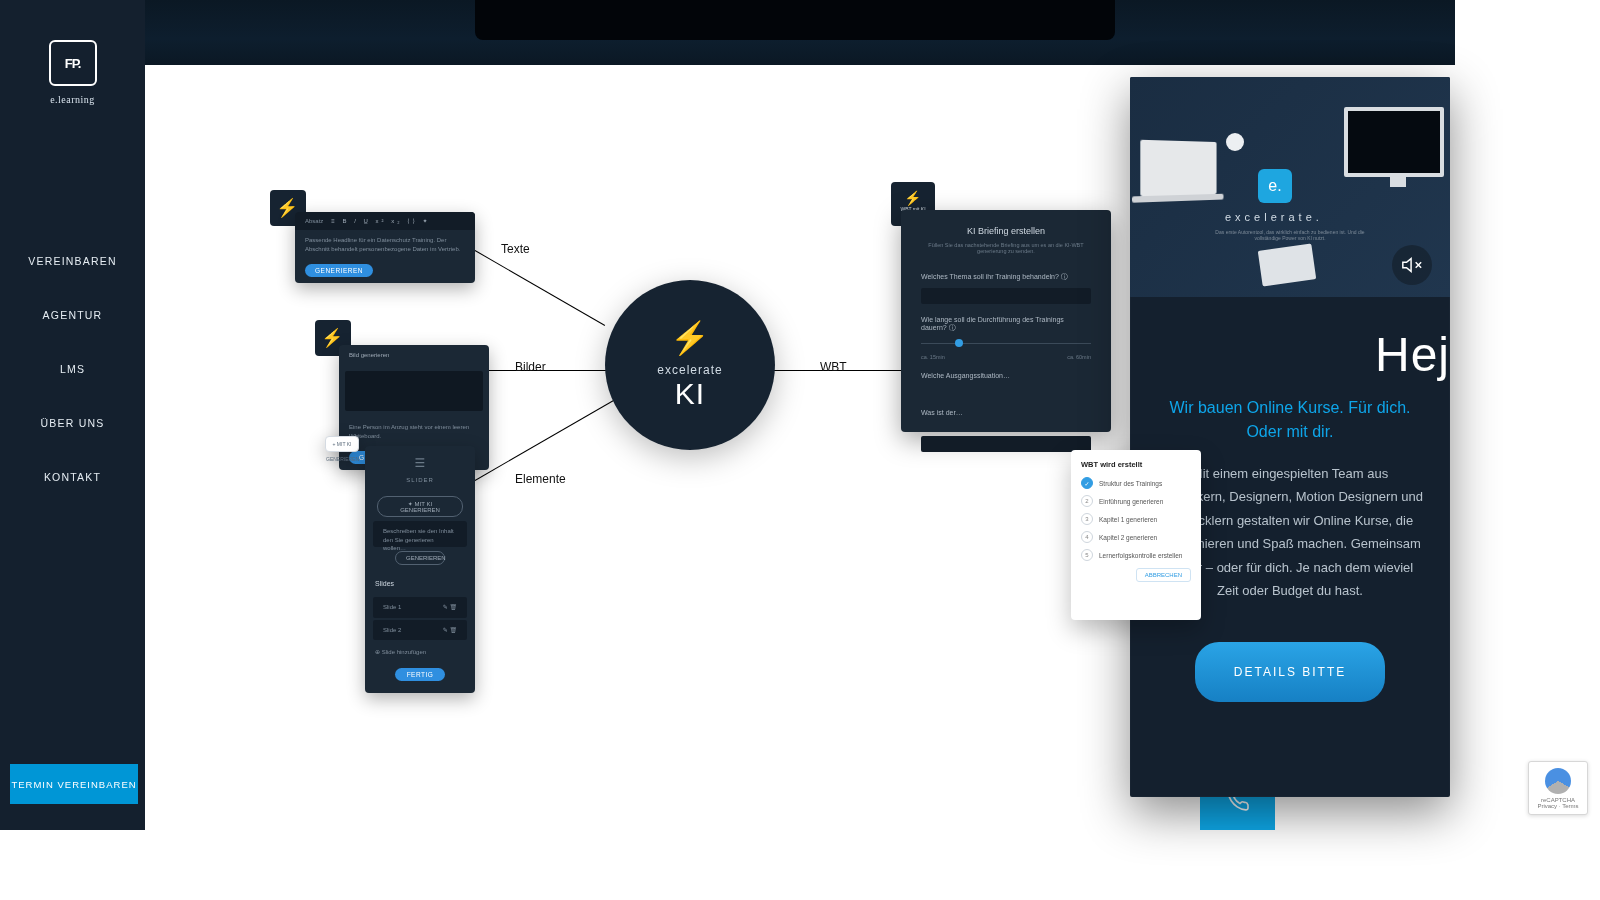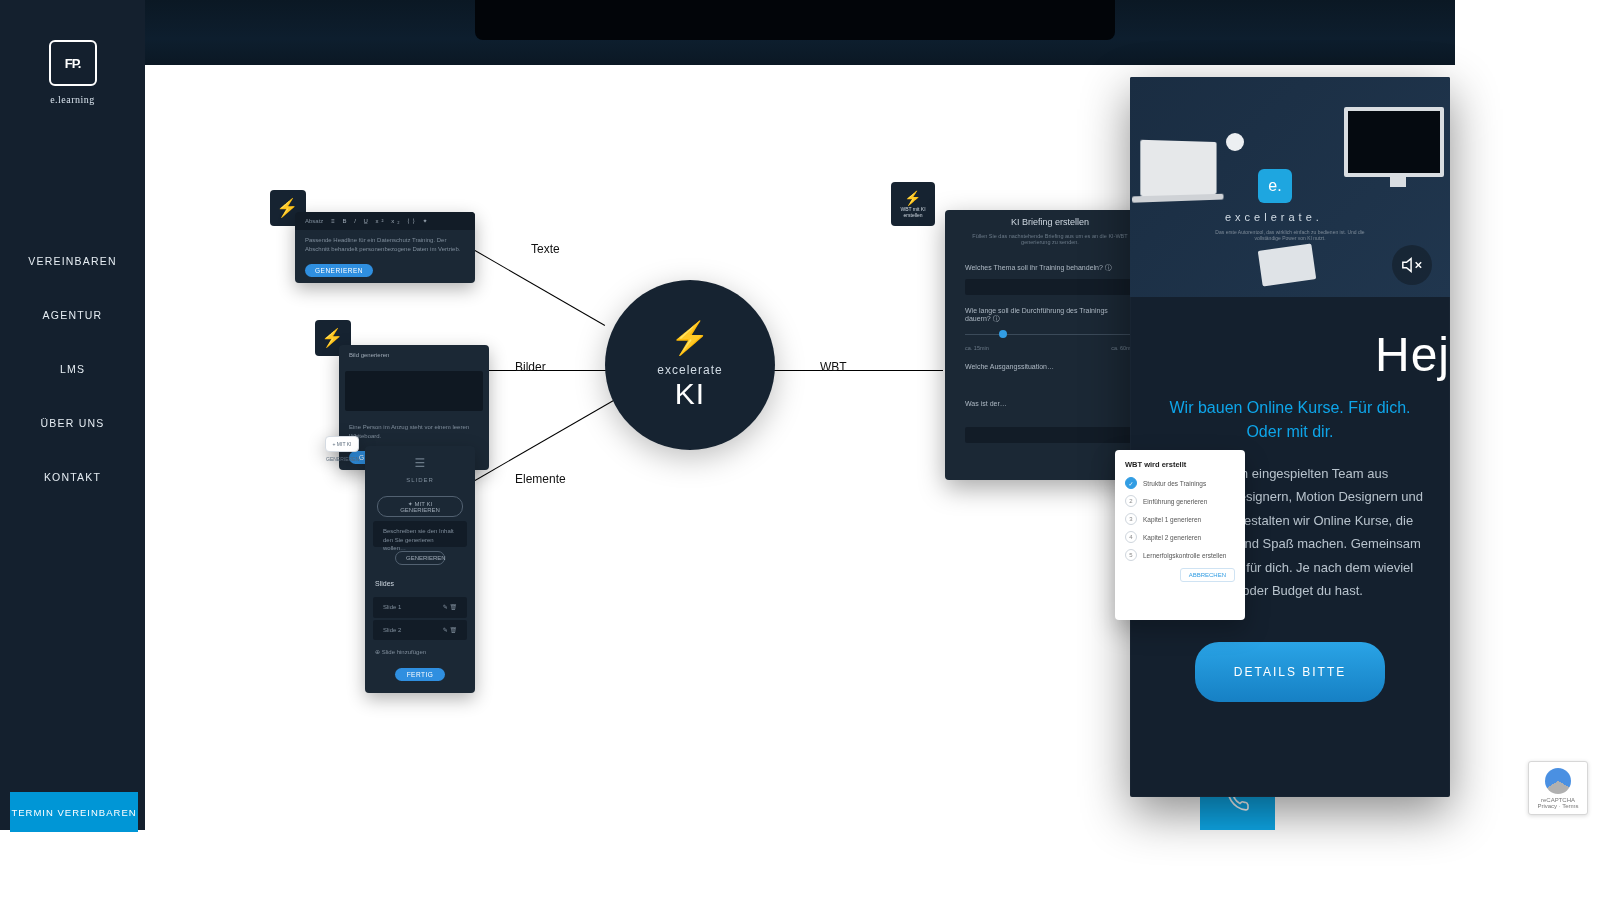--- a/index.html
+++ b/index.html
@@ -129,25 +129,25 @@
     border:1px solid #526171; color:#9eaab6; font-size:6px; padding:3px 10px; border-radius:10px;
     display:inline-block; margin:6px;
   }
   .card .img-ph {
     background:#0f1822; height:40px; margin:6px; border-radius:2px;
   }
 
   
   .briefing {
     position:absolute;
-    left: 740px; top: 60px;
-    width: 210px; height: 270px;
+    left: 696px; top: 60px;
+    width: 210px; height: 222px;
     background:#1b2835; border-radius:4px;
     box-shadow:0 8px 26px rgba(0,0,0,.35);
-    padding:7px 20px;
+    padding:16px 20px;
     color:#cfd8e1;
     font-size:7px;
   }
   .briefing h4{ text-align:center; font-size:9px; font-weight:500; margin-bottom:6px;}
   .briefing .sub{ text-align:center; font-size:5.5px; color:#6b7a88; margin-bottom:18px;}
   .briefing .q{ font-size:7px; color:#aeb9c4; margin:12px 0 6px;}
   .briefing .field{ background:#121c27; height:16px; border-radius:2px; margin-bottom:8px;}
   .briefing .slider-track{ height:1px; background:#3b4a59; position:relative; margin:10px 0;}
   .briefing .slider-dot{ position:absolute; left:20%; top:-4px; width:8px;height:8px; background:#329de3; border-radius:50%;}
 
@@ -272,39 +272,39 @@
   <div class="logo">FP.</div>
   <div class="logo-sub">e.learning</div>
   <nav class="nav">
     <a>VEREINBAREN</a>
     <a>AGENTUR</a>
     <a>LMS</a>
     <a>ÜBER UNS</a>
     <a>KONTAKT</a>
   </nav>
 </aside>
-<div class="cta" style="top:792px">TERMIN VEREINBAREN</div>
+<div class="cta" style="top:764px">TERMIN VEREINBAREN</div>
 
 <main class="stage">
   <div class="bezel"></div>
 
   <div class="diagram">
 
     <div class="line" style="left:270px; top:100px; width:150px; transform:rotate(30deg);"></div>
     <div class="line" style="left:270px; top:220px; width:140px;"></div>
     <div class="line" style="left:270px; top:330px; width:160px; transform:rotate(-30deg);"></div>
     <div class="line" style="left:568px; top:220px; width:170px;"></div>
 
     <div class="hub">
       <div class="bolt">⚡</div>
       <div class="brand">excelerate</div>
       <div class="ki">KI</div>
     </div>
 
-    <div class="spoke-label" style="left:326px; top:92px;">Texte</div>
+    <div class="spoke-label" style="left:296px; top:92px;">Texte</div>
     <div class="spoke-label" style="left:310px; top:210px;">Bilder</div>
     <div class="spoke-label" style="left:310px; top:322px;">Elemente</div>
     <div class="spoke-label" style="left:615px; top:210px;">WBT</div>
 
     <div class="tag" style="left:65px; top:40px;">⚡</div>
     <div class="card" style="left:90px; top:62px; width:180px;">
       <div class="tiny" style="background:#121c27; border-radius:4px 4px 0 0; display:flex; gap:8px; padding:5px 10px;">
         <span>Absatz</span>
         <span style="color:#9eaab6; letter-spacing:3px;">≡  B  /  U̲  x²  x₂  ⟨⟩  ✦</span>
       </div>

